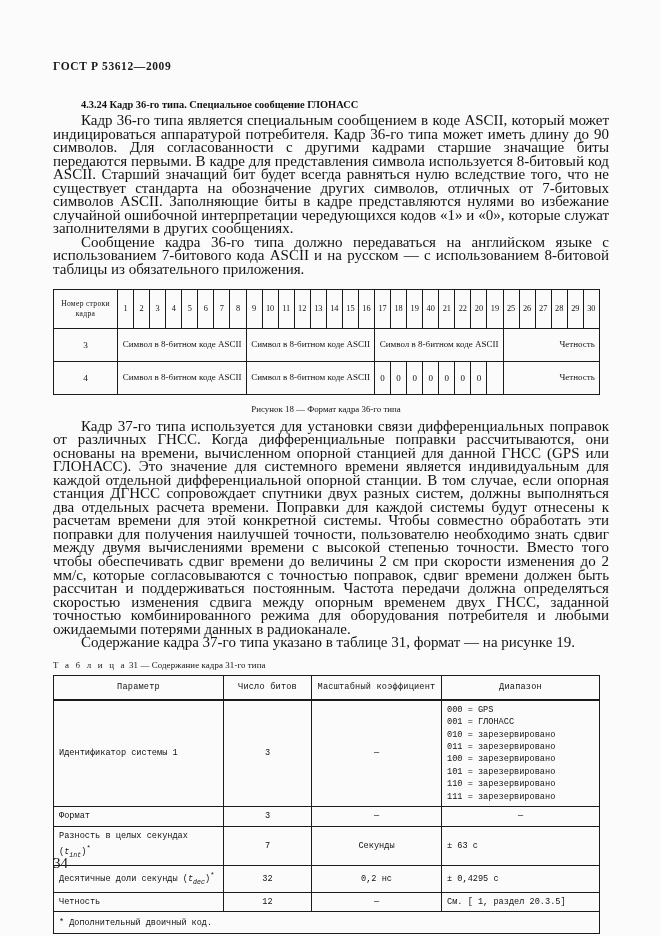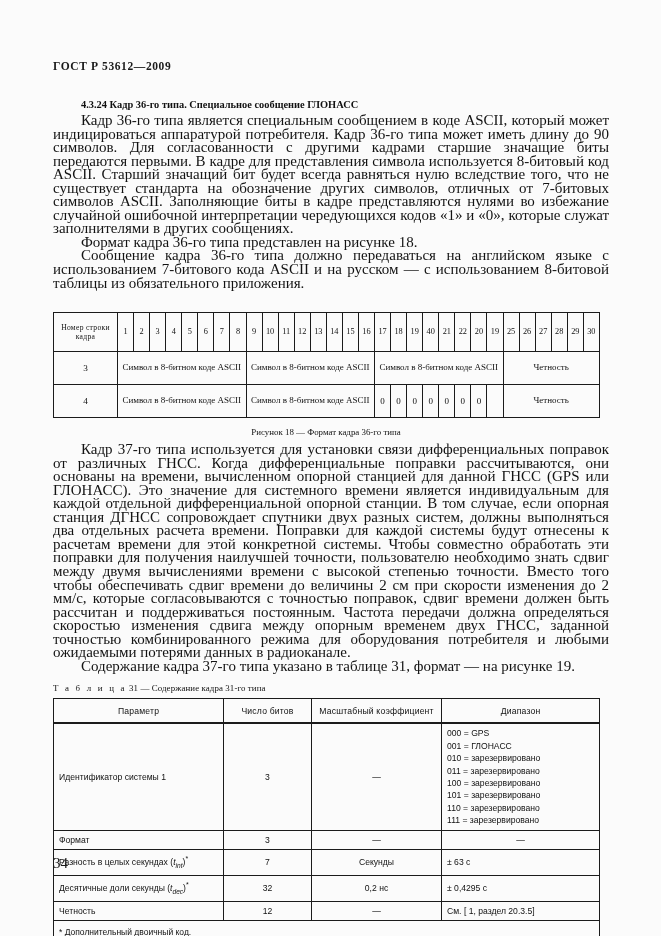--- a/index.html
+++ b/index.html
@@ -61,21 +61,21 @@
     padding: 0;
     text-align: justify;
     text-indent: 28px;
     color: #131313;
     hyphens: manual;
   }
   .spacer-6 { height: 6px; }
 
   
   .fig-wrap {
-    margin-top: 22px;
+    margin-top: 12px;
     width: 546px;
   }
   table.fig18 {
     border-collapse: collapse;
     table-layout: fixed;
     width: 546px;
     font-family: "Liberation Serif", serif;
     font-size: 8.1px;
     color: #111;
   }
@@ -97,20 +97,21 @@
     height: 38px;
   }
   table.fig18 td.rowno {
     font-size: 9.2px;
     height: 32px;
   }
   table.fig18 td.symcell {
     font-size: 9px;
     line-height: 11.6px;
     padding: 3px 4px;
+    text-align: right;
   }
   table.fig18 td.zero {
     font-size: 9px;
   }
   .fig-caption {
     text-align: center;
     font-family: "Liberation Serif", serif;
     font-size: 8.9px;
     margin-top: 9px;
     color: #111;
@@ -123,21 +124,21 @@
     margin-top: 10px;
     margin-bottom: 5px;
     color: #111;
     letter-spacing: 0.1px;
   }
   .tbl-caption .spaced { letter-spacing: 2.2px; }
   table.t31 {
     border-collapse: collapse;
     table-layout: fixed;
     width: 546px;
-    font-family: Liberation Sans, sans-serif;
+    font-family: Liberation Mono, monospace;
     font-size: 8.6px;
     color: #111;
   }
   table.t31 td, table.t31 th {
     border: 1px solid #1b1b1b;
     padding: 3px 5px;
     vertical-align: middle;
     font-weight: normal;
     line-height: 12.4px;
   }
@@ -180,21 +181,20 @@
   <div class="sheet"></div>
 
   <div class="gost-header">ГОСТ Р 53612—2009</div>
 
   <div class="content">
 
     <h3 class="clause">4.3.24 Кадр 36-го типа. Специальное сообщение ГЛОНАСС</h3>
 
     <p class="body-par">Кадр 36-го типа является специальным сообщением в коде ASCII, который может индицироваться аппаратурой потребителя. Кадр 36-го типа может иметь длину до 90 символов. Для согласованности с другими кадрами старшие значащие биты передаются первыми. В кадре для представления символа используется 8-битовый код ASCII. Старший значащий бит будет всегда равняться нулю вследствие того, что не существует стандарта на обозначение других символов, отличных от 7-битовых символов ASCII. Заполняющие биты в кадре представляются нулями во избежание случайной ошибочной интерпретации чередующихся кодов «1» и «0», которые служат заполнителями в других сообщениях.</p>
 
-    <p class="body-par">Формат кадра 36-го типа представлен на рисунке 18.</p>
 
     <p class="body-par">Сообщение кадра 36-го типа должно передаваться на английском языке с использованием 7-битового кода ASCII и на русском — с использованием 8-битовой таблицы из обязательного приложения.</p>
 
     <div class="fig-wrap">
       <table class="fig18">
         <colgroup id="fig18-cols">
             <col style="width: 64px;">
             <col style="width: 16.0667px;">
             <col style="width: 16.0667px;">
             <col style="width: 16.0667px;">

